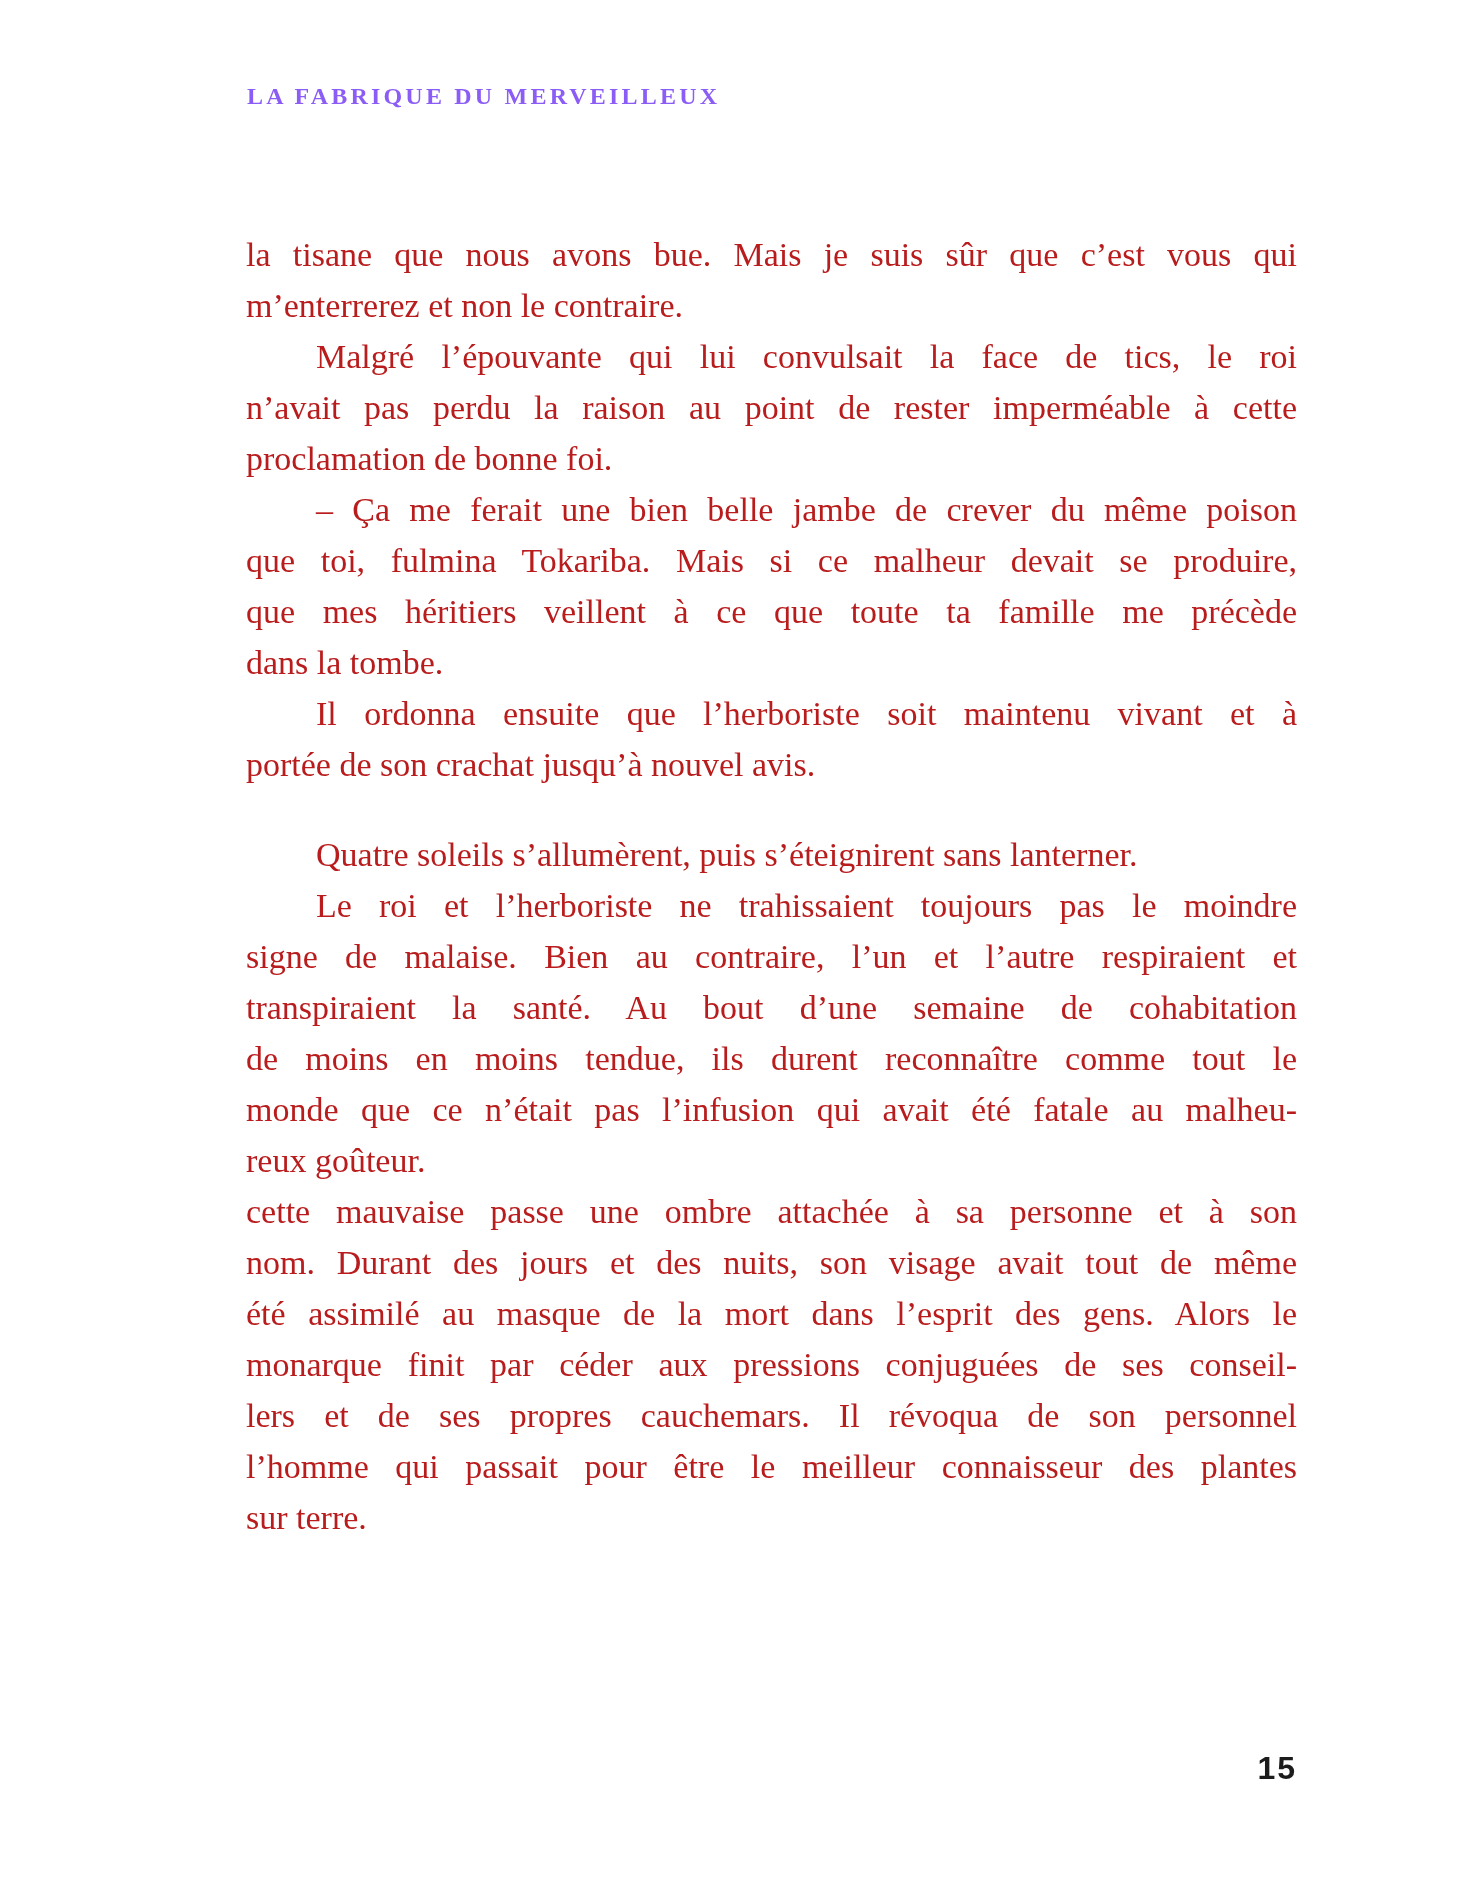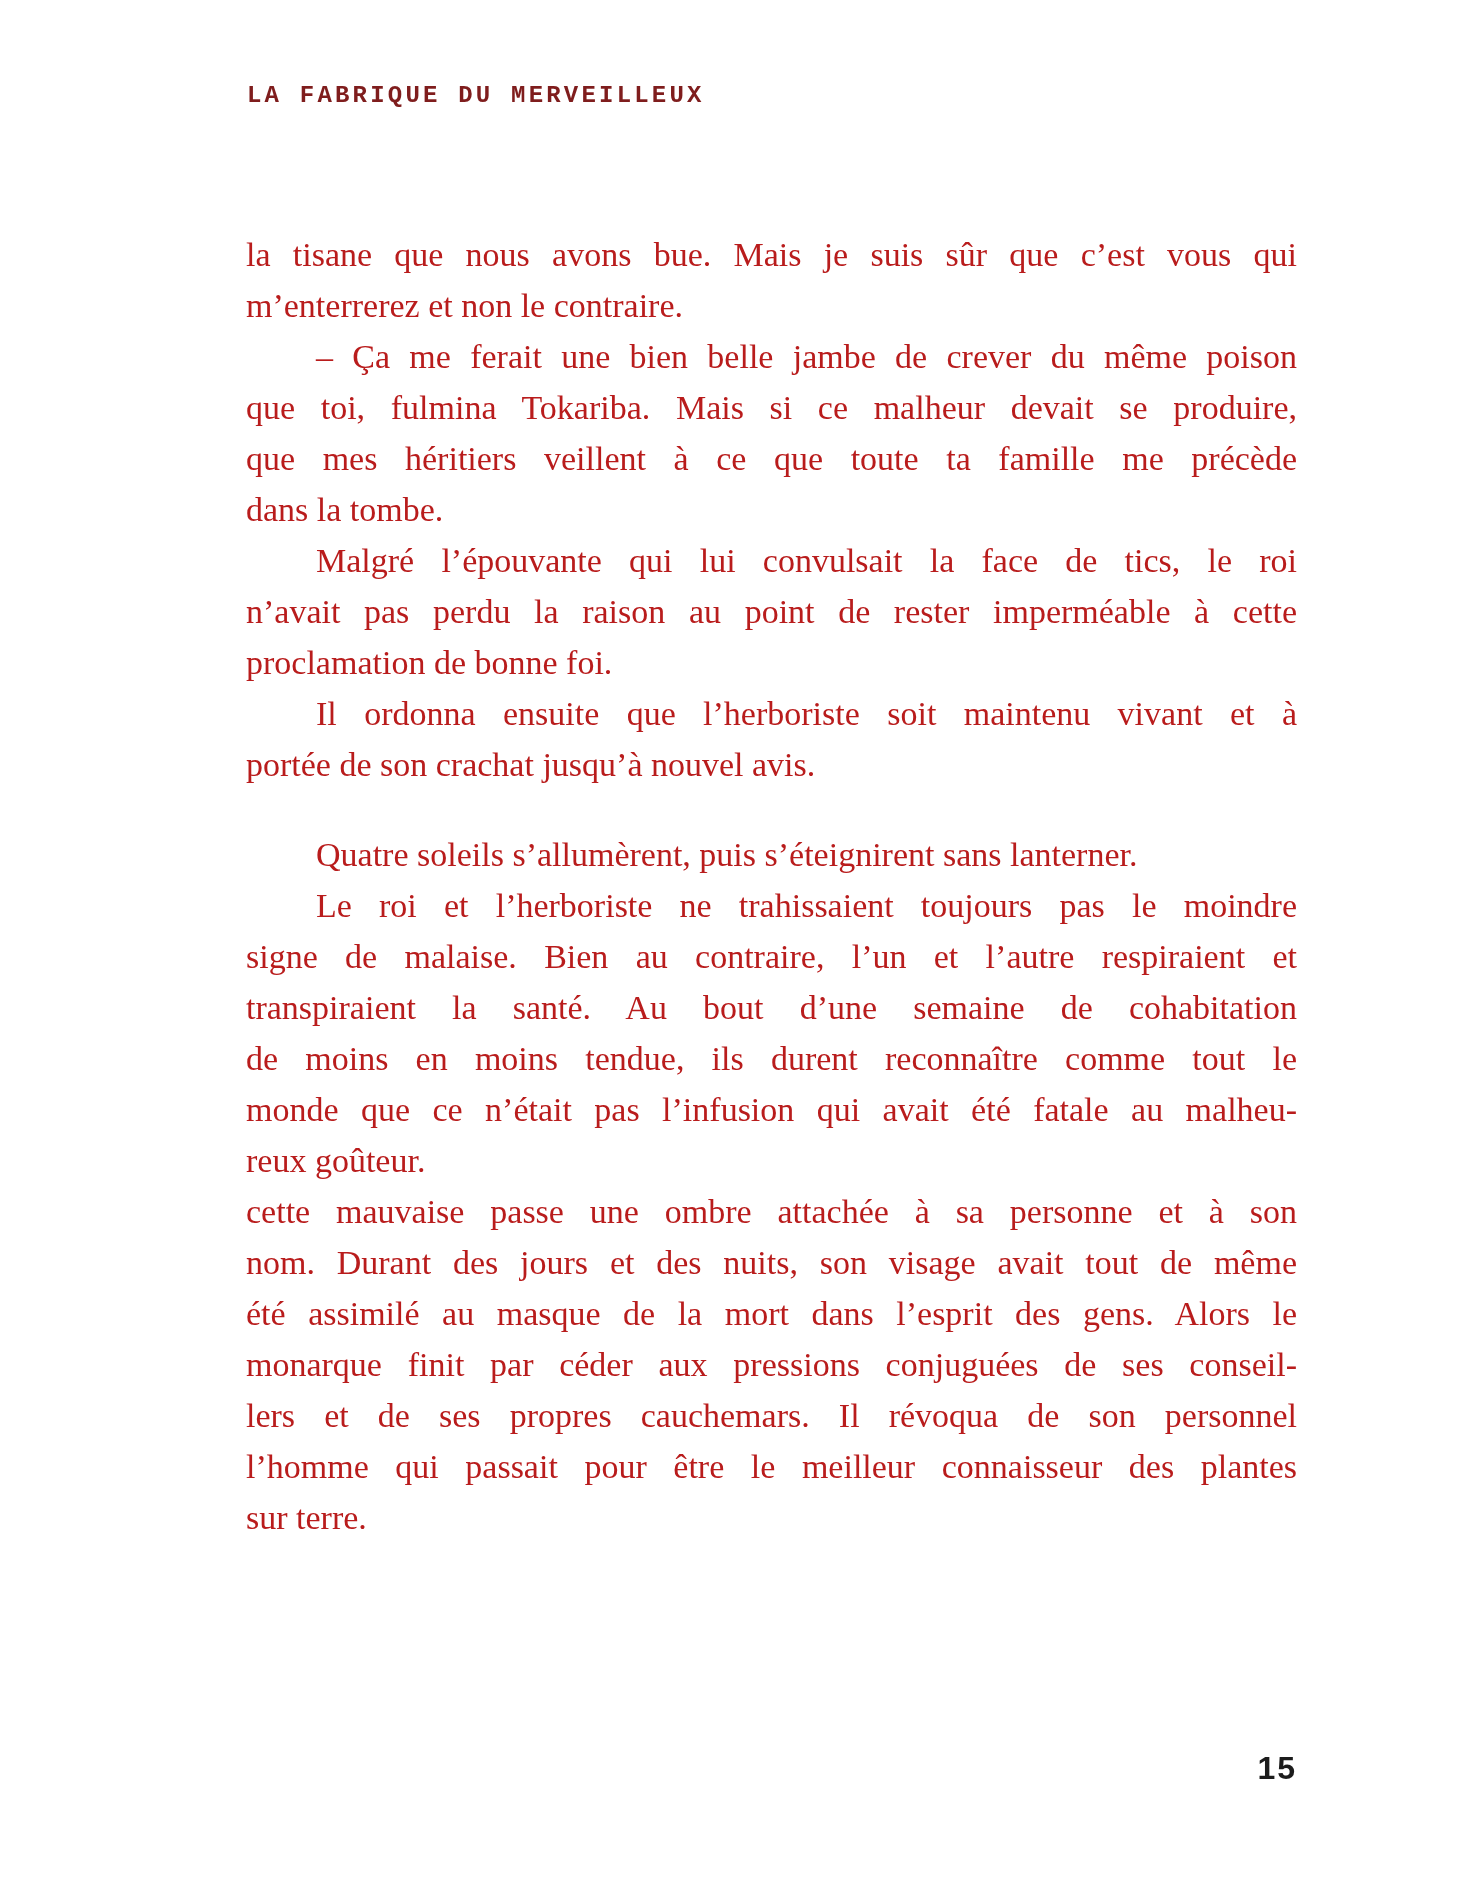--- a/index.html
+++ b/index.html
@@ -11,26 +11,26 @@
     position: relative;
     width: 1480px;
     height: 1888px;
     background: #ffffff;
     overflow: hidden;
   }
   .running-header {
     position: absolute;
     left: 247px;
     top: 82px;
-    font-family: Liberation Mono, monospace;
+    font-family: Liberation Serif, serif;
     font-weight: 700;
     font-size: 24px;
     line-height: 28px;
     letter-spacing: 3.2px;
-    color: #7f1d1d;
+    color: #8b5cf6;
     white-space: nowrap;
   }
   .text-block {
     position: absolute;
     left: 246px;
     top: 229px;
     width: 1051px;
     font-family: "Liberation Serif", "DejaVu Serif", serif;
     font-size: 34px;
     line-height: 51px;
@@ -66,29 +66,29 @@
 
 <div class="page">
   <div class="running-header">LA FABRIQUE DU MERVEILLEUX</div>
 
   <div class="text-block">
       <div class="para">
         <div class="line">la tisane que nous avons bue. Mais je suis sûr que c’est vous qui</div>
         <div class="line lastline">m’enterrerez et non le contraire.</div>
       </div>
       <div class="para">
+        <div class="line indent">Malgré l’épouvante qui lui convulsait la face de tics, le roi</div>
+        <div class="line">n’avait pas perdu la raison au point de rester imperméable à cette</div>
+        <div class="line lastline">proclamation de bonne foi.</div>
+      </div>
+      <div class="para">
         <div class="line indent">– Ça me ferait une bien belle jambe de crever du même poison</div>
         <div class="line">que toi, fulmina Tokariba. Mais si ce malheur devait se produire,</div>
         <div class="line">que mes héritiers veillent à ce que toute ta famille me précède</div>
         <div class="line lastline">dans la tombe.</div>
-      </div>
-      <div class="para">
-        <div class="line indent">Malgré l’épouvante qui lui convulsait la face de tics, le roi</div>
-        <div class="line">n’avait pas perdu la raison au point de rester imperméable à cette</div>
-        <div class="line lastline">proclamation de bonne foi.</div>
       </div>
       <div class="para">
         <div class="line indent">Il ordonna ensuite que l’herboriste soit maintenu vivant et à</div>
         <div class="line lastline">portée de son crachat jusqu’à nouvel avis.</div>
       </div>
       <div class="para space-before">
         <div class="line lastline indent">Quatre soleils s’allumèrent, puis s’éteignirent sans lanterner.</div>
       </div>
       <div class="para">
         <div class="line indent">Le roi et l’herboriste ne trahissaient toujours pas le moindre</div>

